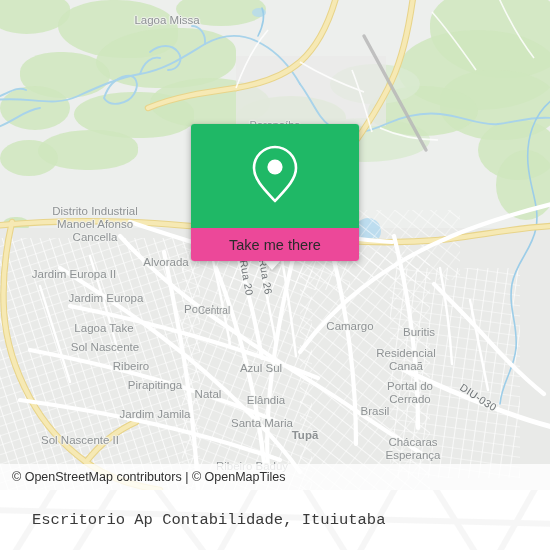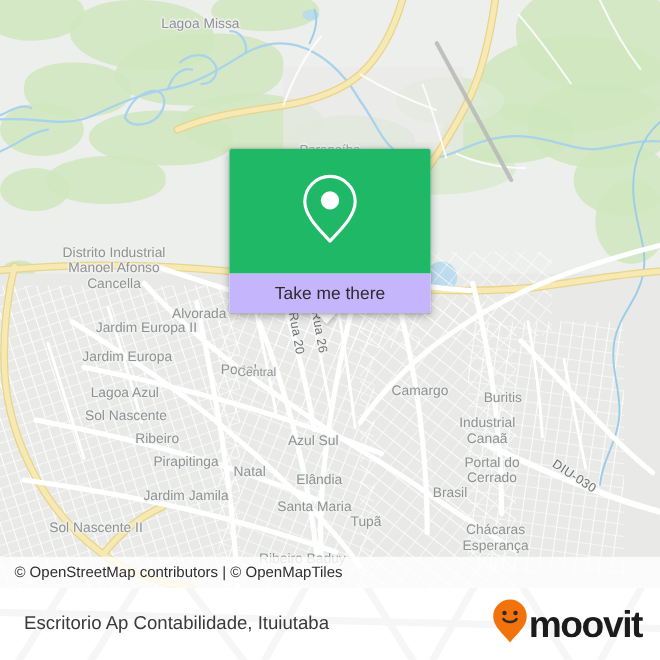--- a/index.html
+++ b/index.html
@@ -78,21 +78,21 @@
     overflow: hidden;
     z-index: 30;
   }
   .card-head {
     height: 104px; width: 100%;
     background: #1fb866;
     display: flex; align-items: center; justify-content: center;
   }
   .card-foot {
     height: 33px; width: 100%;
-    background: #c4b5fd;
+    background: #ec4899;
     display: flex; align-items: center; justify-content: center;
   }
   .card-foot span {
     color: #2b2b2b; font-size: 14.5px;
     font-family: "Liberation Sans", sans-serif;
   }
   .card-tail {
     position: absolute;
     left: 262px; top: 259px;
     width: 0; height: 0;
@@ -121,23 +121,23 @@
   .footer {
     position: absolute; left: 0; top: 490px;
     width: 550px; height: 60px;
     background: #ffffff;
     display: flex; align-items: center;
     overflow: hidden;
   }
   .footer-wm { position: absolute; inset: 0; opacity: .055; }
   .footer-title {
     position: relative;
-    padding-left: 20px;
+    padding-left: 32px;
     font-size: 15.5px; color: #3a3a3a;
-    font-family: Liberation Sans, sans-serif;
+    font-family: Liberation Mono, monospace;
     white-space: nowrap;
   }
   .logo {
     position: absolute; right: 15px; top: 50%;
     transform: translateY(-50%);
     display: flex; align-items: center; gap: 1px;
   }
   .logo-word {
     font-size: 31px; font-weight: bold; color: #1b1b1b;
     font-family: "Liberation Sans", sans-serif;
@@ -303,40 +303,40 @@
         <path d="M400 368 C 430 382, 462 396, 494 408 C 520 418, 540 424, 556 428"></path>
       </g>
     </svg>
 
     <div id="map-labels">
         <div class="lbl big" style="left: 167px; top: 14px;">Lagoa Missa</div>
         <div class="lbl river" style="left: 275px; top: 119px;">Paranaíba</div>
         <div class="lbl big" style="left: 95px; top: 205px;">Distrito Industrial
 Manoel Afonso
 Cancella</div>
-        <div class="lbl big" style="left: 74px; top: 268px; margin-left: 48px;">Jardim Europa II</div>
+        <div class="lbl big" style="left: 74px; top: 268px;">Jardim Europa II</div>
         <div class="lbl big" style="left: 166px; top: 256px;">Alvorada</div>
         <div class="lbl big" style="left: 106px; top: 292px;">Jardim Europa</div>
         <div class="lbl big" style="left: 199px; top: 303px;">Portal</div>
         <div class="lbl small" style="left: 214px; top: 265px; margin-top: 40px;">Central</div>
-        <div class="lbl big" style="left: 104px; top: 322px;">Lagoa Azul</div>
+        <div class="lbl big" style="left: 104px; top: 322px;">Lagoa Take</div>
         <div class="lbl big" style="left: 105px; top: 341px;">Sol Nascente</div>
         <div class="lbl big" style="left: 131px; top: 360px;">Ribeiro</div>
         <div class="lbl big" style="left: 155px; top: 379px;">Pirapitinga</div>
         <div class="lbl big" style="left: 208px; top: 388px;">Natal</div>
         <div class="lbl big" style="left: 155px; top: 408px;">Jardim Jamila</div>
         <div class="lbl big" style="left: 262px; top: 417px;">Santa Maria</div>
         <div class="lbl big" style="left: 80px; top: 434px;">Sol Nascente II</div>
         <div class="lbl big" style="left: 261px; top: 362px;">Azul Sul</div>
         <div class="lbl big" style="left: 266px; top: 394px;">Elândia</div>
         <div class="lbl big" style="left: 252px; top: 460px;">Ribeiro Baduy</div>
-        <div class="lbl big" style="left: 305px; top: 429px;">Tupã</div>
+        <div class="lbl big" style="left: 305px; top: 429px; font-weight: bold;">Tupã</div>
         <div class="lbl big" style="left: 350px; top: 320px;">Camargo</div>
         <div class="lbl big" style="left: 419px; top: 326px;">Buritis</div>
-        <div class="lbl big" style="left: 406px; top: 347px;">Industrial
+        <div class="lbl big" style="left: 406px; top: 347px;">Residencial
 Canaã</div>
         <div class="lbl big" style="left: 410px; top: 380px;">Portal do
 Cerrado</div>
         <div class="lbl big" style="left: 375px; top: 405px;">Brasil</div>
         <div class="lbl big" style="left: 413px; top: 436px;">Chácaras
 Esperança</div>
       </div>
     <div id="street-labels">
         <div class="lbl road" style="left: 246px; top: 272px; transform: translateX(-50%) rotate(80deg); transform-origin: center center;">Rua 20</div>
         <div class="lbl road" style="left: 265px; top: 271px; transform: translateX(-50%) rotate(80deg); transform-origin: center center;">Rua 26</div>
@@ -374,26 +374,15 @@
         <path d="M300 -10 L 350 70"></path>
         <path d="M400 -10 L 355 70"></path>
         <path d="M430 -10 L 480 70"></path>
         <path d="M540 -10 L 495 70"></path>
         <path d="M-10 20 L 560 34"></path>
       </g>
     </svg>
 
     <div class="footer-title">Escritorio Ap Contabilidade, Ituiutaba</div>
 
-    <div class="logo">
-      <span>
-        <svg width="30" height="38" viewBox="0 0 30 38" aria-hidden="true">
-          <path d="M15 1 C 7.3 1 1 7.3 1 15 C 1 24 10 30 15 37 C 20 30 29 24 29 15 C 29 7.3 22.7 1 15 1 Z" fill="#F2720C"></path>
-          <circle cx="10.4" cy="12.4" r="1.85" fill="#2b2b2b"></circle>
-          <circle cx="19.6" cy="12.4" r="1.85" fill="#2b2b2b"></circle>
-          <path d="M9.6 17.4 C 11.6 20.6, 18.4 20.6, 20.4 17.4" stroke="#2b2b2b" stroke-width="2.1" fill="none" stroke-linecap="round"></path>
-        </svg>
-      </span>
-      <span class="logo-word">moovit</span>
-    </div>
   </div>
 
 </div>
 
 </body></html>

